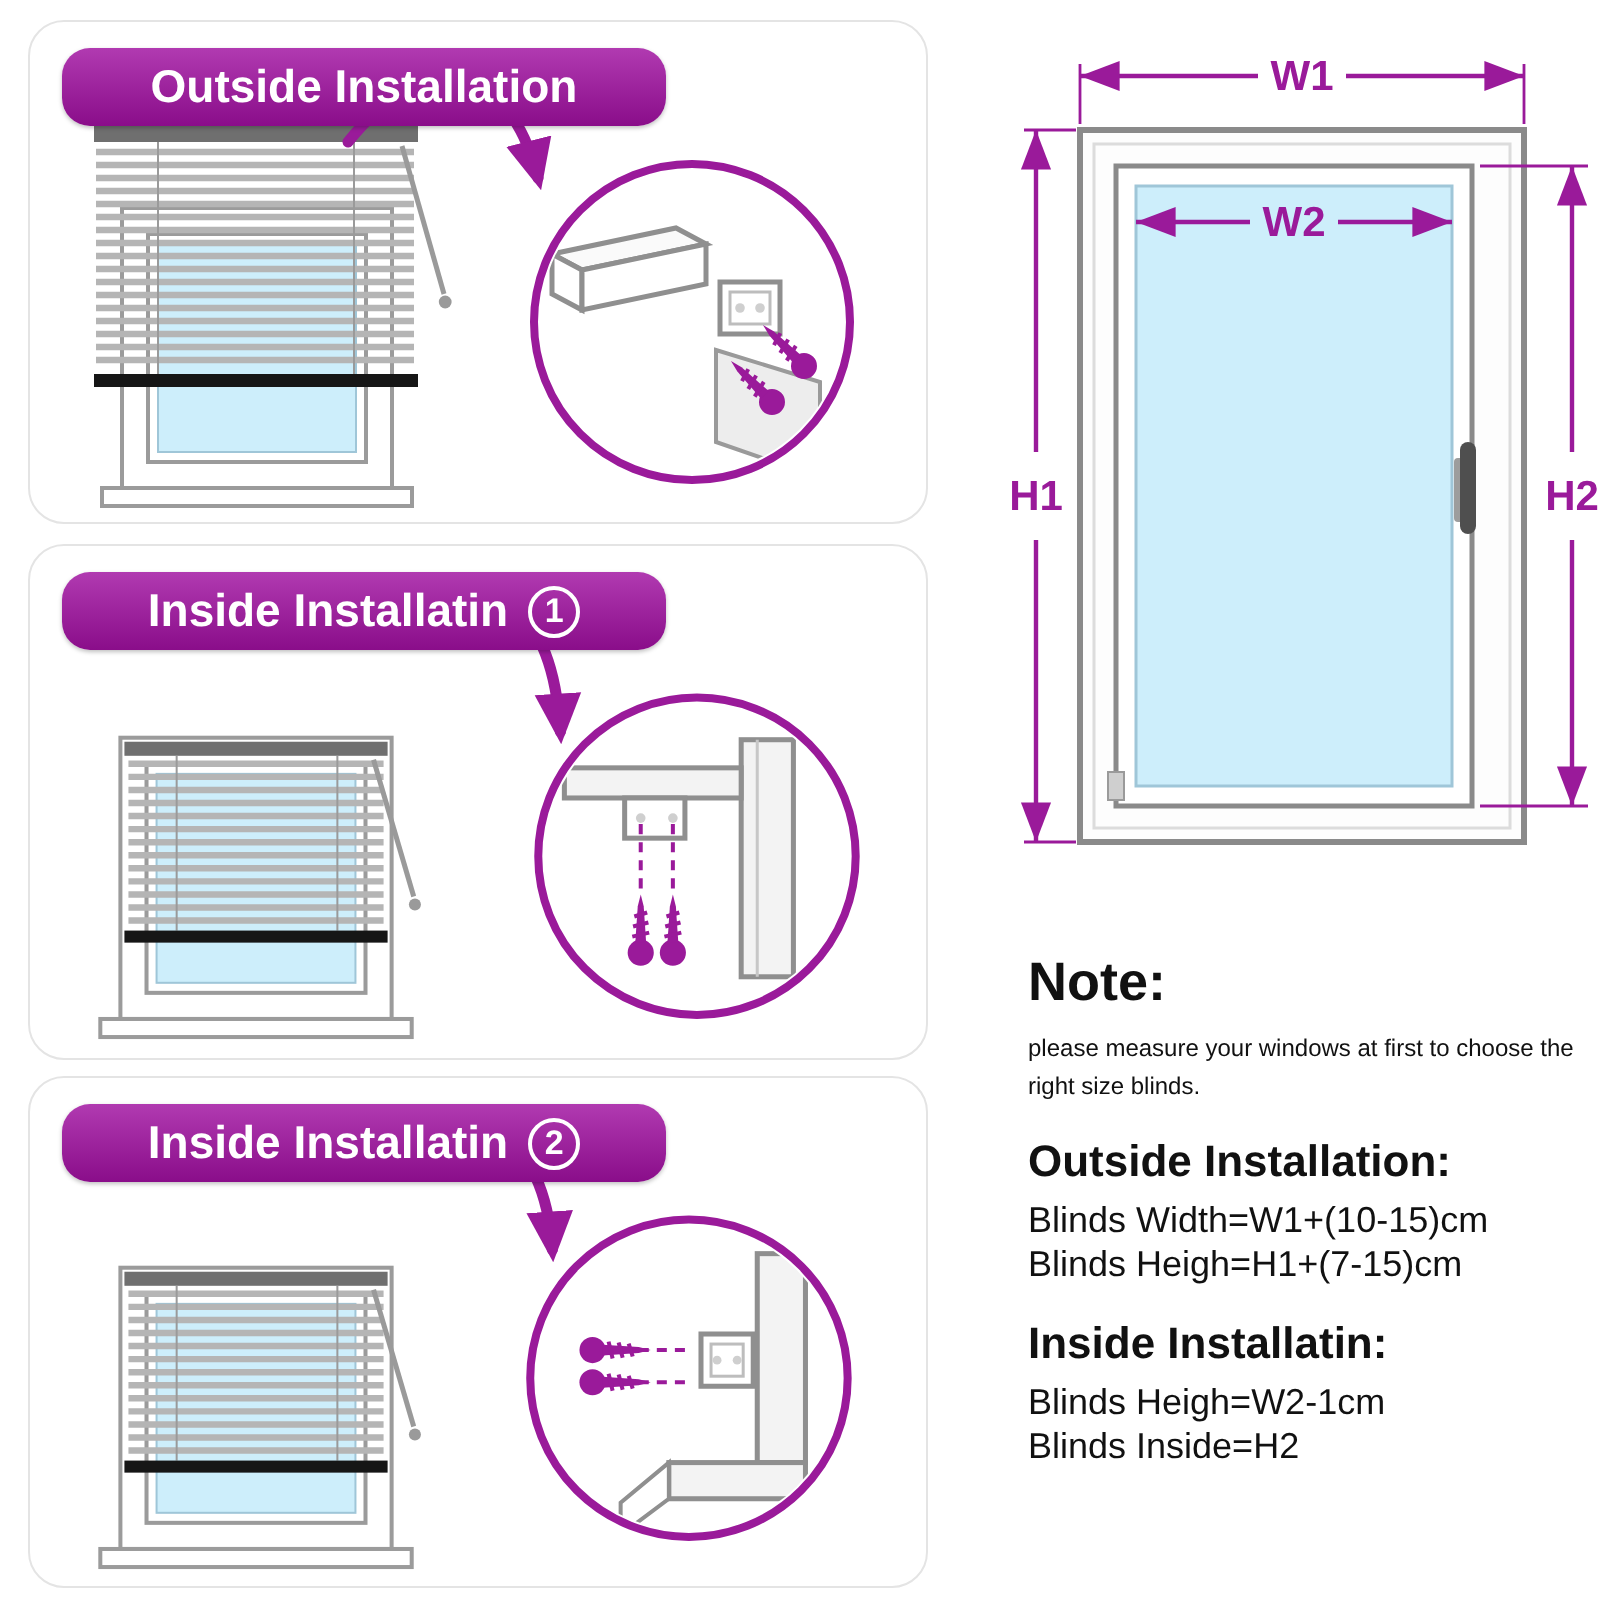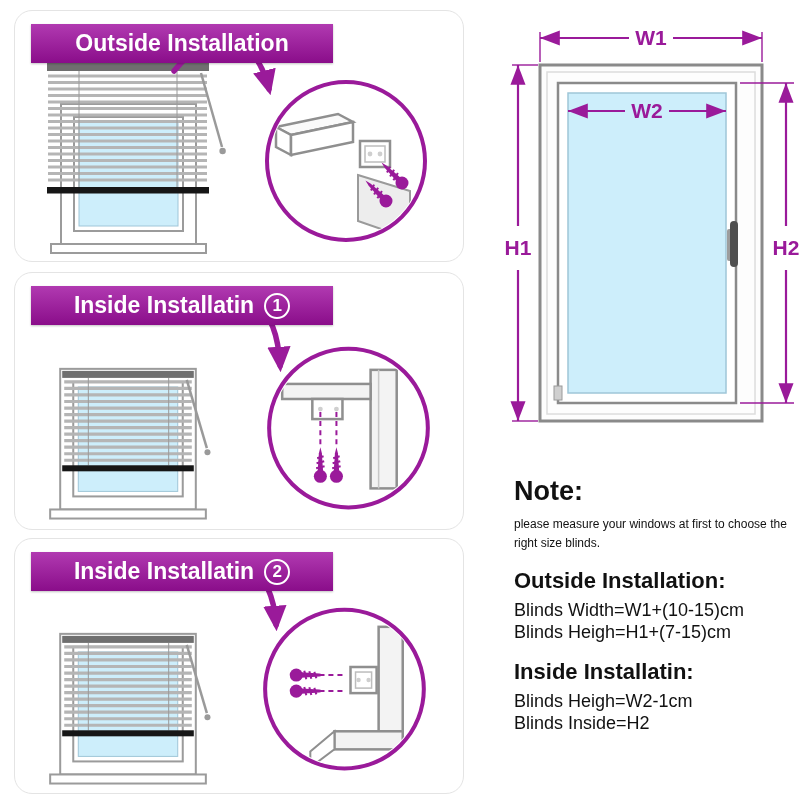--- a/index.html
+++ b/index.html
@@ -6,21 +6,21 @@
   * { box-sizing:border-box; }
   html,body { margin:0; padding:0; }
   body { width:800px; height:800px; background:#fff; font-family:"Liberation Sans",sans-serif; color:#111; }
   .page { position:relative; width:800px; height:800px; background:#fff; overflow:hidden; }
 
   
   .panel { position:absolute; left:14px; width:450px; background:#fff; border:1.5px solid #e4e4e4; border-radius:18px; }
   .panel-art { position:absolute; inset:0; width:100%; height:100%; }
   .banner { position:absolute; left:16px; top:13px; width:302px; height:39px;
             display:flex; align-items:center; justify-content:center; gap:10px;
-            color:#fff; font-size:23px; font-weight:bold; border-radius:0;
+            color:#fff; font-size:23px; font-weight:bold; border-radius:14px;
             background:linear-gradient(180deg,#b13ab1 0%,#8a0d8a 100%);
             box-shadow:0 1px 2px rgba(0,0,0,.25); }
   .badge { display:inline-flex; align-items:center; justify-content:center;
            width:26px; height:26px; border:2px solid #fff; border-radius:50%;
            font-size:17px; font-weight:bold; }
 
   
   .acc-s { stroke:var(--accent); }
   .acc-f { fill:var(--accent); }
   .flow { fill:none; stroke-width:5.5; stroke-linecap:round; }

